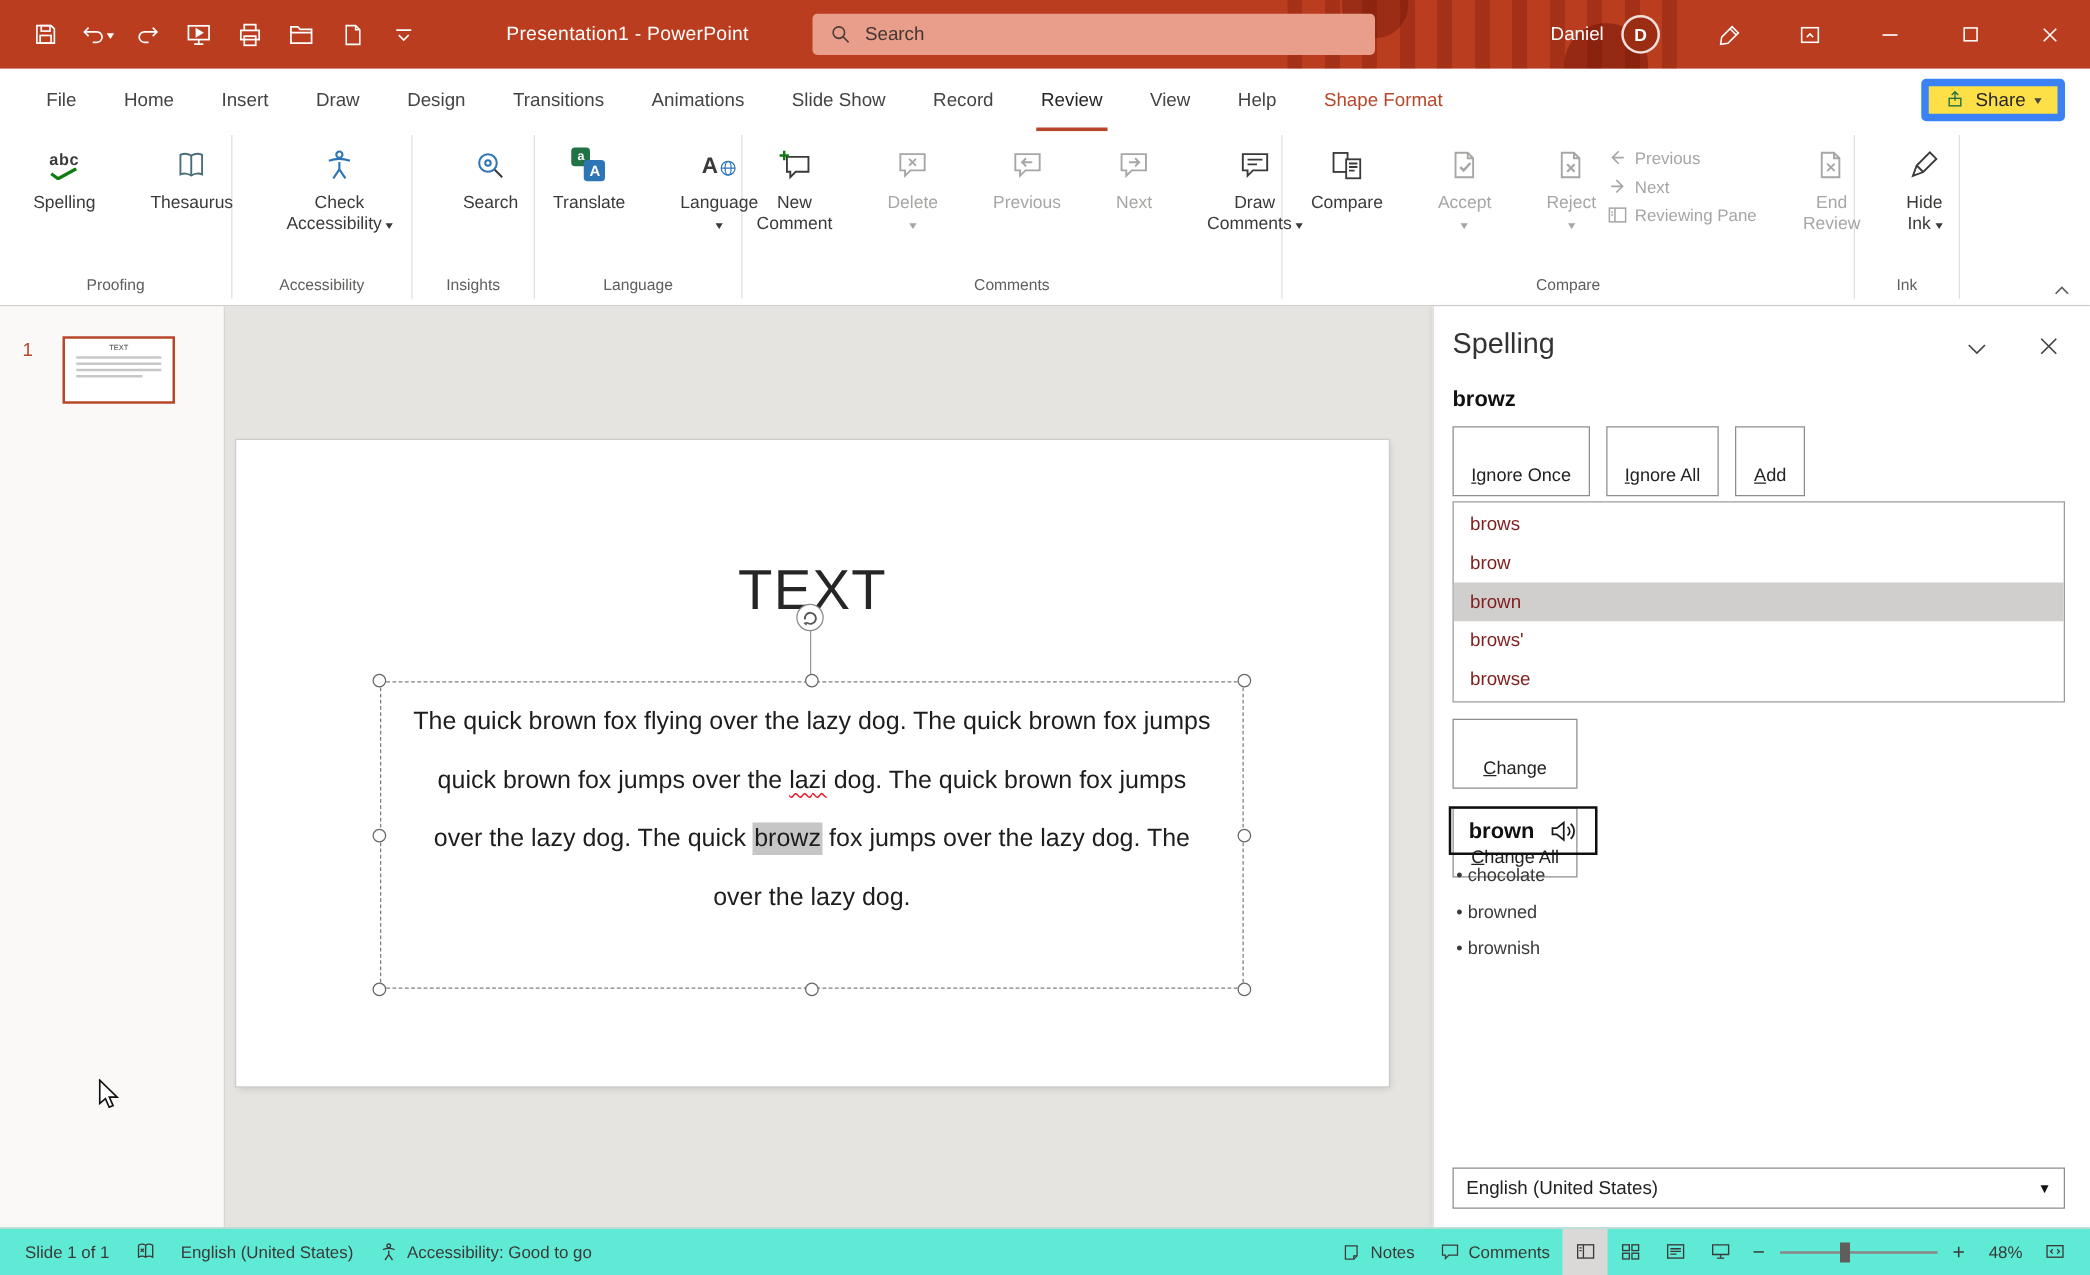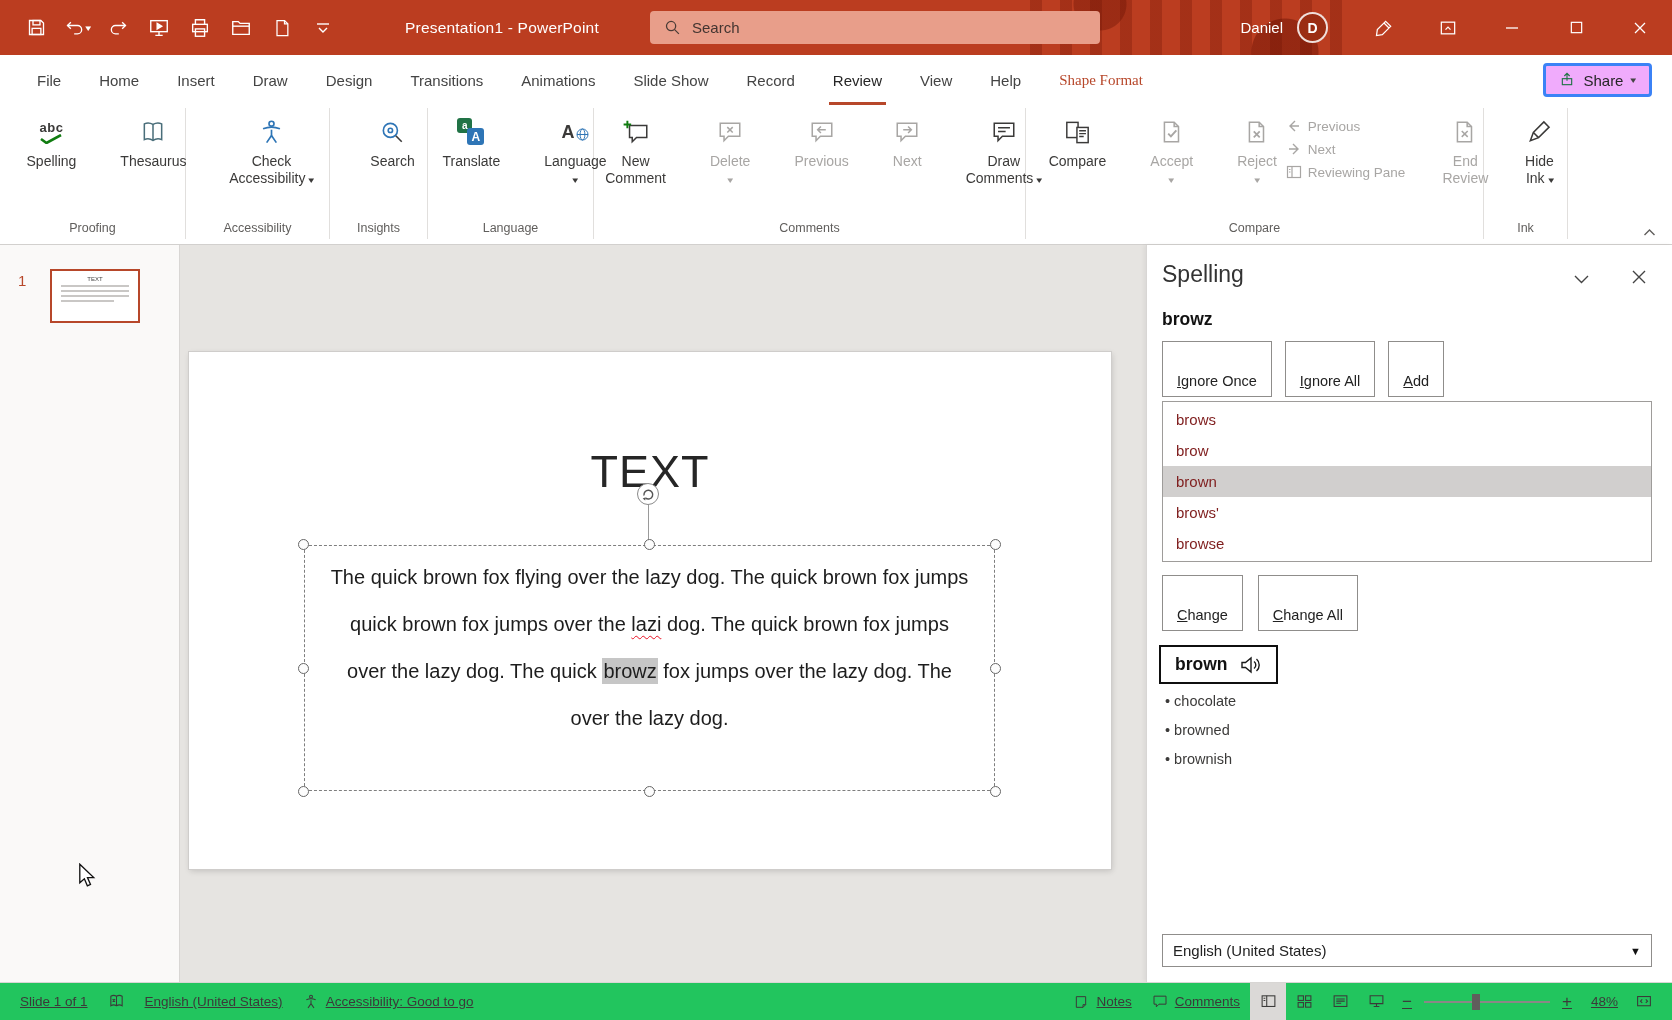--- a/index.html
+++ b/index.html
@@ -21,22 +21,22 @@
   .tb-right { position:absolute; right:0; top:0; height:55px; display:flex; align-items:center; }
   .user-name { font-size:15px; margin-right:14px; }
   .avatar { width:31px; height:31px; border-radius:50%; background:var(--avatar,#9B2D13); border:2px solid rgba(255,255,255,.85); display:flex; align-items:center; justify-content:center; font-size:14px; font-weight:bold; margin-right:24px; }
   .tbbtn { width:64px; height:55px; display:flex; align-items:center; justify-content:center; color:#fff; }
 
   
   .tabrow { position:absolute; top:55px; left:0; width:100%; height:50px; background:#fff; display:flex; align-items:stretch; padding-left:18px; }
   .tab { position:relative; display:flex; align-items:center; padding:0 19px; font-size:15px; color:#444; white-space:nowrap; }
   .tab.active { color:#262626; }
   .tab.active::after { content:""; position:absolute; left:15px; right:15px; bottom:0; height:3px; background:var(--accent,#B7472A); }
-  .tab.contextual { color:var(--accent,#B7472A);font-family:Liberation Serif, serif; }
-  .share-btn { position:absolute; right:20px; top:8px; height:34px; display:flex; align-items:center; gap:8px; padding:0 13px; border:3px solid #3b82f6; border-radius:4px; background:#f0abfc; font-size:15px; color:#262626; }
+  .tab.contextual { color:var(--accent,#B7472A); }
+  .share-btn { position:absolute; right:20px; top:8px; height:34px; display:flex; align-items:center; gap:8px; padding:0 13px; border:6px solid #3b82f6; border-radius:4px; background:#fde047; font-size:15px; color:#262626; }
   .share-btn .chev { color:#444; }
 
   
   .ribbon { position:absolute; top:105px; left:0; width:100%; height:140px; background:#fff; border-bottom:1px solid #D2D0CE; }
   .rgroup { position:absolute; top:3px; height:131px; border-right:1px solid #E1DFDD; display:flex; flex-direction:column; }
   .rbtns { flex:1; display:flex; justify-content:center; align-items:stretch; gap:2px; padding:2px 3px 0; }
   .rlabel { height:21px; line-height:21px; text-align:center; font-size:12.5px; color:#605E5C; white-space:nowrap; }
   .bigbtn { display:flex; flex-direction:column; align-items:center; padding:6px 7px 0; color:#3B3A39;margin-left:28px; }
   .bigbtn .ic { height:32px; display:flex; align-items:center; justify-content:center; margin-bottom:5px; }
   .bigbtn .lbl { font-size:14px; line-height:17px; text-align:center; color:inherit; white-space:nowrap; }
@@ -78,37 +78,37 @@
   .h-bl{left:-7px;bottom:-7px} .h-bm{left:50%;margin-left:-5.5px;bottom:-7px} .h-br{right:-7px;bottom:-7px}
 
   
   .pane { position:absolute; right:0; top:0; width:526px; height:100%; background:#fff; border-left:1px solid #D8D6D4; box-shadow:-2px 0 4px rgba(0,0,0,.05); }
   .pane-title { position:absolute; left:15px; top:16px; font-size:23px; color:#333; }
   .pane-chevron { position:absolute; left:420px; top:22px; width:28px; height:24px; display:flex; align-items:center; justify-content:center; }
   .pane-close { position:absolute; left:478px; top:18px; width:28px; height:28px; display:flex; align-items:center; justify-content:center; }
   .mis-word { position:absolute; left:15px; top:64px; font-size:17.5px; font-weight:bold; color:#111; }
   .btn-row { position:absolute; display:flex; }
   .row-ignore { left:15px; top:96px; gap:13px; }
-  .row-change { left:15px; top:330px; gap:15px; }
+  .row-change { left:15px; top:330px; gap:15px;flex-direction:column; }
   .pbtn { border:1px solid #8F8D8B; background:#fff; font-size:14.5px; color:#222; padding:7px 14px; white-space:nowrap; }
   .al { display:inline-block;margin-top:24px; }
   .al::first-letter { text-decoration:underline; }
   .sugg-list { position:absolute; left:15px; top:156px; width:490px; height:161px; border:1px solid #9E9C9A; background:#fff; padding-top:2px; }
   .sugg { height:31px; line-height:31px; padding-left:13px; font-size:15px; color:#7f1d1d; }
   .sugg.selected { background:var(--selected_item_bg,#D1CFCE); }
   .preview { position:absolute; left:12px; top:400px; height:39px; border:2px solid #0F0F0F; display:flex; align-items:center; gap:12px; padding:0 14px; }
   .pword { font-size:17.5px; font-weight:bold; color:#111; }
   .synonyms { position:absolute; left:18px; top:442px; }
   .syn { font-size:14.5px; line-height:29px; color:#3B3A39; }
   .syn::before { content:"• "; }
   .lang-select { position:absolute; left:15px; bottom:15px; width:490px; height:33px; border:1px solid #8F8D8B; display:flex; align-items:center; padding-left:10px; font-size:15px; color:#222; }
   .lang-select .dd { position:absolute; right:10px; font-size:11px; color:#111; }
 
   
-  .statusbar { position:absolute; bottom:0; left:0; width:100%; height:38px; background:#22c55e; border-top:1px solid #D8D6D4; display:flex; align-items:center; font-size:13.5px; color:#3B3A39; padding:0 10px;text-decoration:underline; }
+  .statusbar { position:absolute; bottom:0; left:0; width:100%; height:38px; background:#5eead4; border-top:1px solid #D8D6D4; display:flex; align-items:center; font-size:13.5px; color:#3B3A39; padding:0 10px; }
   .sb-item { display:flex; align-items:center; gap:7px; padding:0 10px; height:100%; white-space:nowrap; }
   .sb-right { margin-left:auto; display:flex; align-items:center; }
   .viewbtn { width:36px; height:37px; display:flex; align-items:center; justify-content:center; }
   .viewbtn.active { background:#DBD9D7; }
   .zoom-sign { width:26px; text-align:center; font-size:17px; color:#3B3A39; }
   .zoom-track { position:relative; width:126px; height:2px; background:#8A8886; margin:0 4px; }
   .zoom-thumb { position:absolute; left:38%; top:-7px; width:8px; height:16px; background:#605E5C; }
   .zoom-label { width:46px; text-align:right; padding-right:8px; }
 </style>
 </head>

